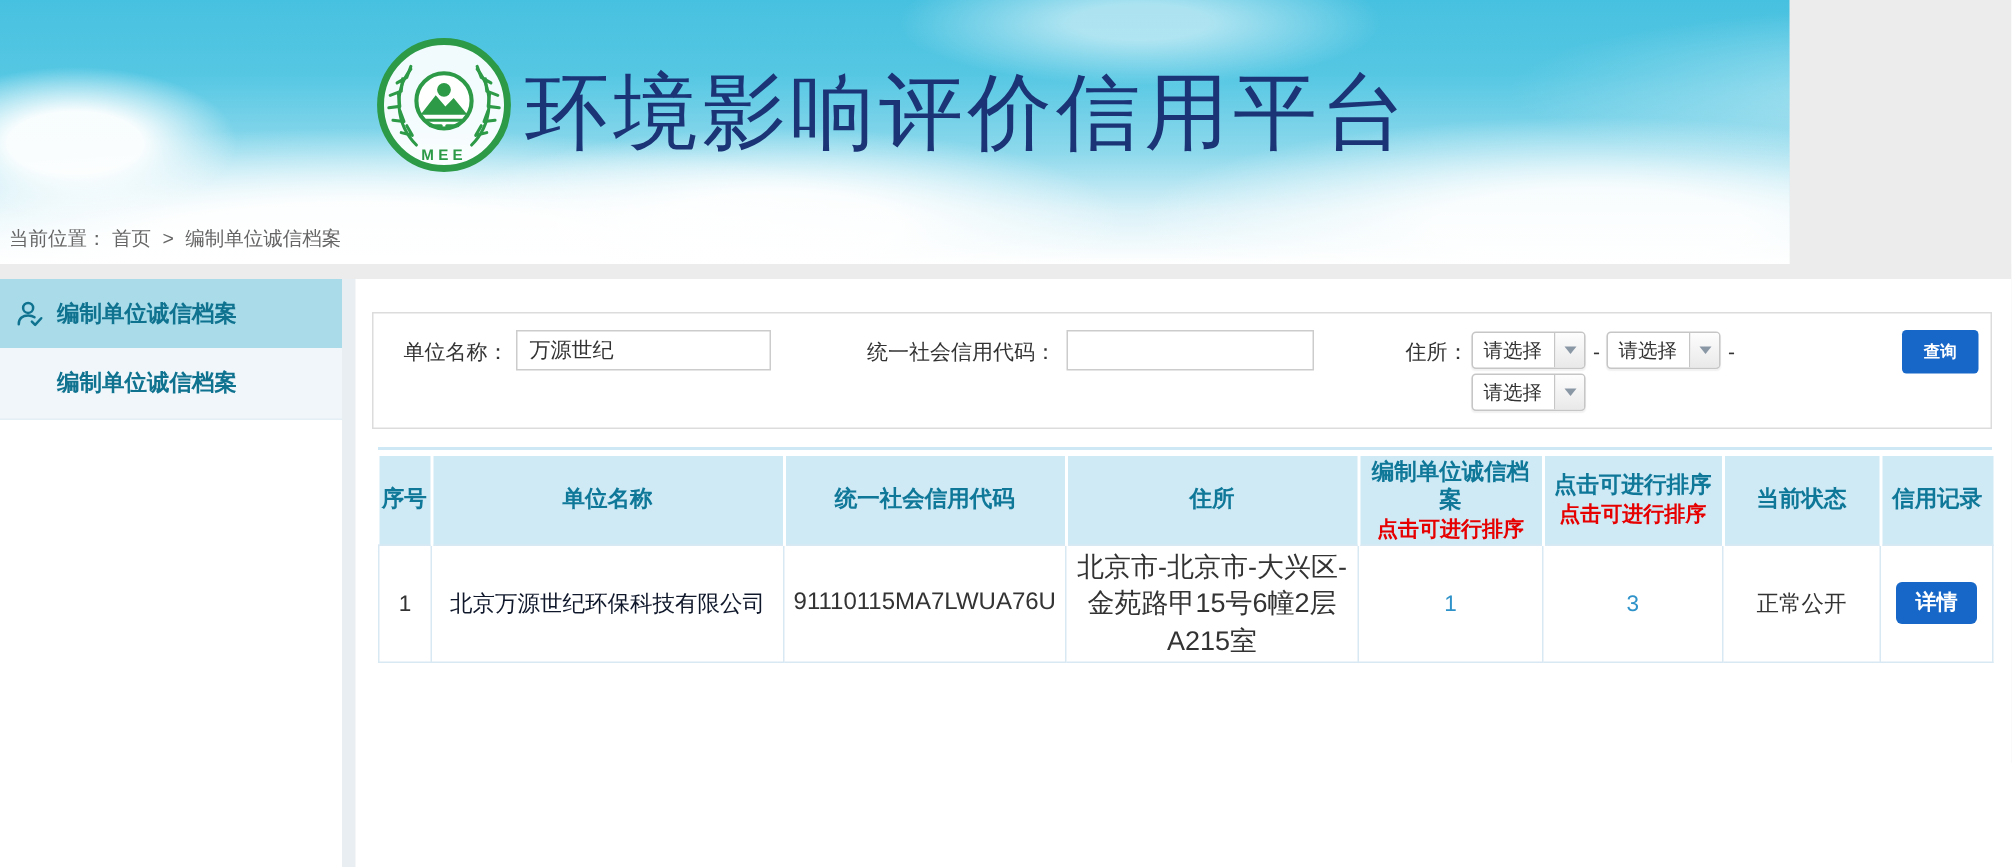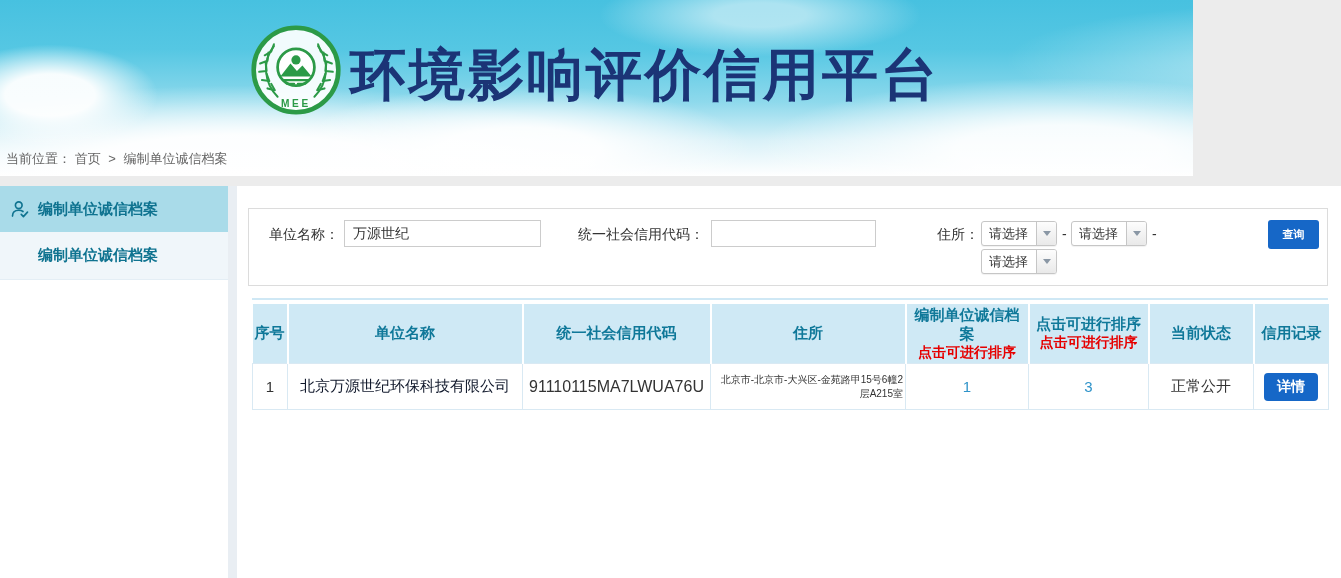--- a/index.html
+++ b/index.html
@@ -15,21 +15,21 @@
       radial-gradient(ellipse 230px 60px at 760px 15px, rgba(255,255,255,.55) 20%, rgba(255,255,255,0) 70%),
       radial-gradient(ellipse 320px 90px at 520px 150px, rgba(255,255,255,.92) 25%, rgba(255,255,255,0) 72%),
       radial-gradient(ellipse 420px 100px at 1060px 150px, rgba(255,255,255,.88) 25%, rgba(255,255,255,0) 72%),
       radial-gradient(ellipse 520px 110px at 240px 168px, rgba(255,255,255,.95) 30%, rgba(255,255,255,0) 75%),
       radial-gradient(ellipse 420px 80px at 1300px 60px, rgba(255,255,255,.35) 20%, rgba(255,255,255,0) 70%),
       linear-gradient(180deg,#47c1e0 0%,#55c7e3 28%,#8ed9ec 58%,#d9f1f8 80%,#ffffff 100%);
   }
   .logo { position:absolute; left:250px; top:24px; width:92px; height:92px; }
   .site-title {
     position:absolute; left:350px; top:38px; width:760px;
-    font-size:56px; font-weight:700; color:#1b3476; letter-spacing:3px; white-space:nowrap;
+    font-size:56px; font-weight:400; color:#1b3476; letter-spacing:3px; white-space:nowrap;
   }
   .crumb { position:absolute; left:6px; top:150px; font-size:13px; color:#666; }
   .crumb span { color:#666; }
   .crumb .sep { margin:0 4px; }
 
   
   .gray-band { position:absolute; left:0; top:176px; width:1341px; height:10px; background:#ececec; }
   .sidebar   { position:absolute; left:0; top:186px; width:228px; height:392px; background:#fff; }
   .divider   { position:absolute; left:228px; top:186px; width:9px; height:392px; background:#e9eef3; }
   .main      { position:absolute; left:237px; top:186px; width:1104px; height:392px; background:#fff; }
@@ -83,21 +83,21 @@
     line-height:1.25; padding:2px;
   }
   thead th:last-child { border-right:none; }
   .sort-hint { color:#e60000; font-size:14px; font-weight:bold; cursor:pointer; }
   tbody td {
     background:#fff; height:46px; text-align:center; vertical-align:middle;
     font-size:15px; color:#333; border:1px solid #d9e9f3; padding:2px;
   }
   .cell-link { color:#0f172a; cursor:pointer; text-decoration:none; }
   .num-link  { color:#2f93c9; cursor:pointer; text-decoration:none; }
-  .addr { font-size:10px; line-height:1.35;text-align:right; }
+  .addr { font-size:18px; line-height:1.35; }
   .code { font-size:16px; }
   .btn-detail {
     display:inline-block; background:#1667c7; color:#fff; border:none; border-radius:4px;
     font-size:14px; font-weight:bold; padding:5px 13px; cursor:pointer; font-family:inherit;
   }
 </style>
 </head>
 <body>
 
 <div class="page">
@@ -145,21 +145,21 @@
     <div class="side-item">
       <span>编制单位诚信档案</span>
     </div>
   </div>
   <div class="divider"></div>
 
   <div class="main"></div>
 
   <div class="search-panel">
     <div class="lbl" style="left:10px; top:12px; width:80px;">单位名称：</div>
-    <input style="left: 95px; top: 11px; width: 197px;" value="万源世纪">
+    <input style="left: 95px; top: 11px; width: 170px;" value="万源世纪">
     <div class="lbl" style="left:295px; top:12px; width:160px;">统一社会信用代码：</div>
     <input style="left: 462px; top: 11px; width: 165px;" value="">
     <div class="lbl" style="left:660px; top:12px; width:70px;">住所：</div>
 
     <div class="dd" style="left:732px; top:12px;">
       <span class="dd-txt">请选择</span>
       <span class="dd-btn">
           <span class="tri"></span>
         </span>
     </div>

